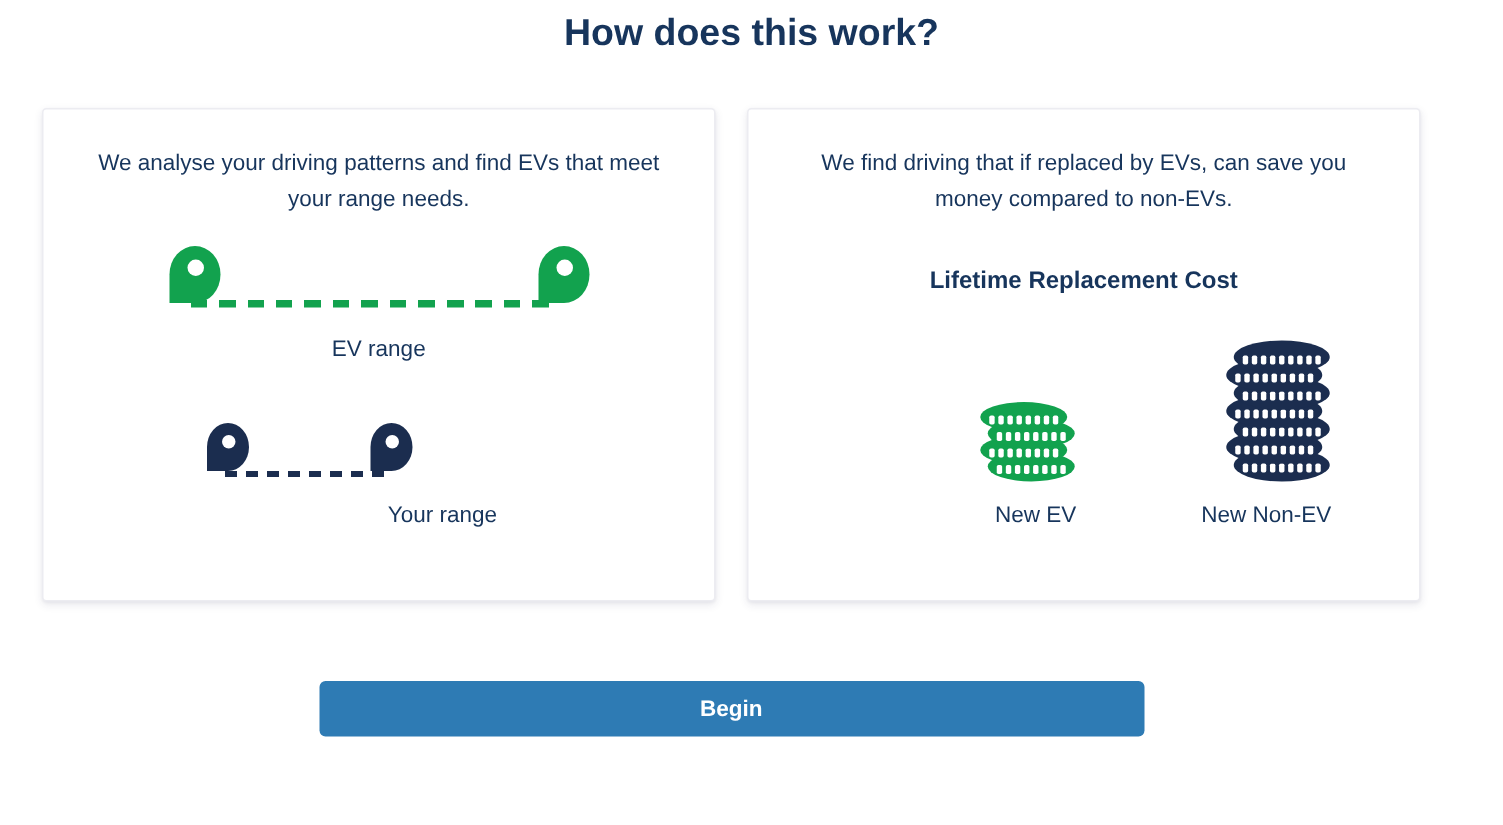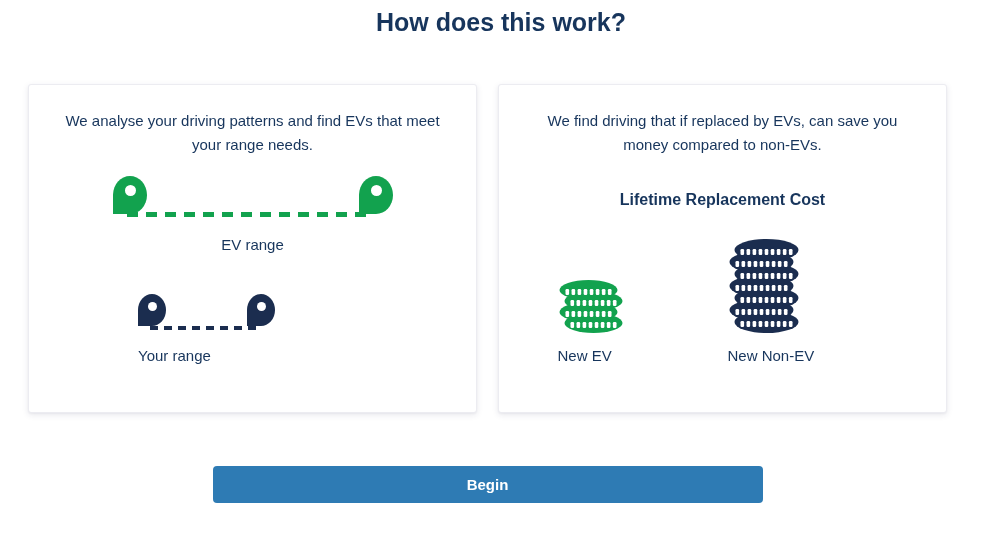--- a/index.html
+++ b/index.html
@@ -22,21 +22,21 @@
     font-size: 25px;
     line-height: 24px;
     font-weight: 600;
     color: var(--text);
   }
   .cards-row {
     display: flex;
     gap: 21px;
     margin-left: 28px;
     width: 919px;
-    margin-top: 50px;
+    margin-top: 38px;
   }
   .card {
     width: 449px;
     height: 329px;
     background: #ffffff;
     border: 1px solid var(--card-border, #ececf1);
     border-radius: 3px;
     box-shadow: 0 1px 2px rgba(20,20,60,0.04), 0 2px 6px rgba(40,40,90,0.10);
     padding: 24px;
   }
@@ -97,21 +97,21 @@
   .range-label {
     font-size: 15px;
     line-height: 18px;
     color: var(--text);
   }
   .ev-range-label {
     text-align: center;
     margin-top: 16px;
   }
   .your-range-label {
-    text-align: left;
+    text-align: center;
     margin-left: 85px;
     margin-top: 13px;
   }
   
   .cost-heading {
     text-align: center;
     font-size: 16px;
     font-weight: 700;
     line-height: 19px;
     margin-top: 33px;
@@ -121,21 +121,21 @@
     display: flex;
     justify-content: center;
     align-items: flex-end;
     gap: 10px;
     margin-top: 28px;
   }
   .coin-col {
     width: 160px;
     display: flex;
     flex-direction: column;
-    align-items: flex-start;
+    align-items: flex-end;
   }
   .coin-label {
     margin-top: 12px;
     font-size: 15px;
     line-height: 18px;
     color: var(--text);
   }
   
   .begin-row {
     width: 919px;

